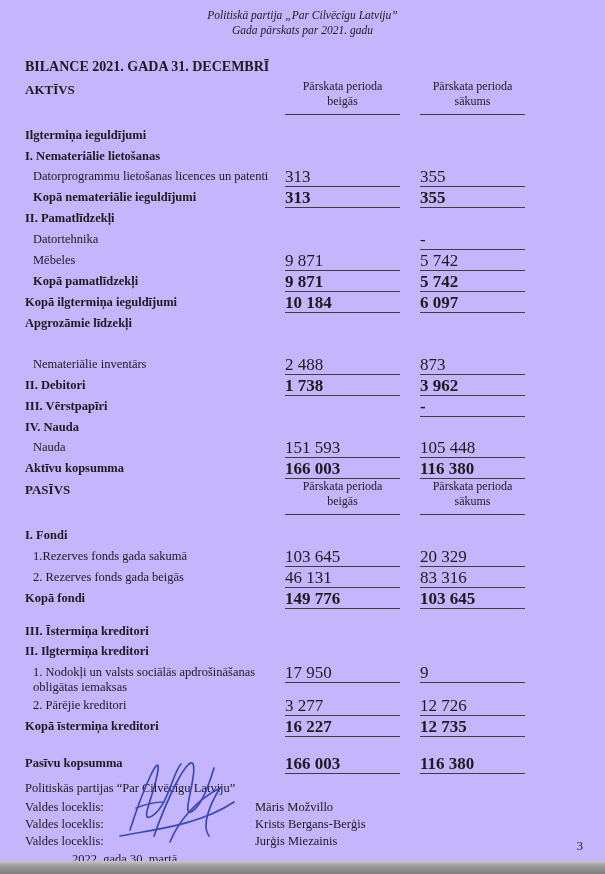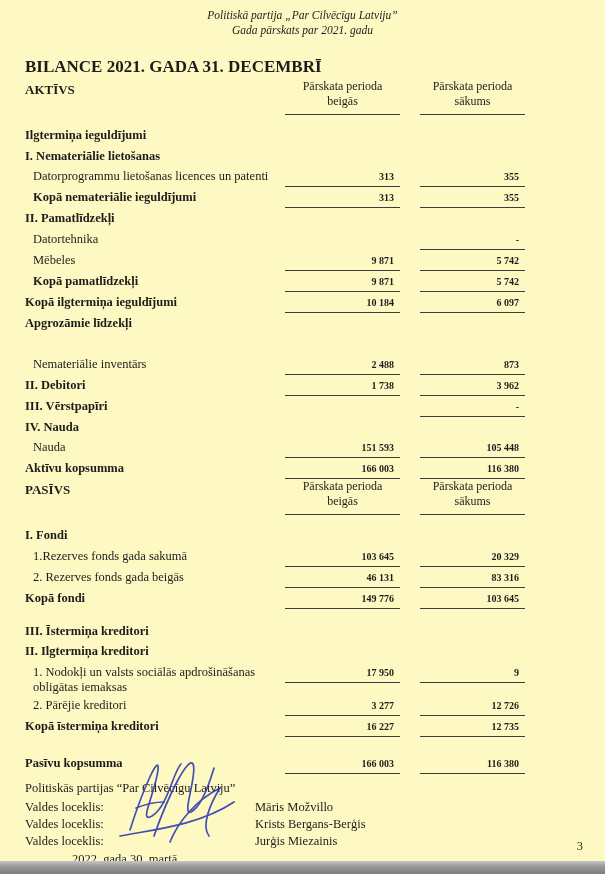--- a/index.html
+++ b/index.html
@@ -3,42 +3,42 @@
 <meta charset="utf-8">
 <style>
   * { box-sizing: border-box; }
   html, body { margin: 0; padding: 0; background: #ffffff; }
   body { font-family: "Liberation Serif", serif; color: #1c1c1c; }
   .page {
     position: relative;
     width: 605px;
     height: 874px;
     margin: 0 auto;
-    background: #fef9c3;
+    background: #c4b5fd;
     overflow: hidden;
     padding-top: 8px;
   }
   .doc-header { text-align: center; font-style: italic; font-size: 11.5px; line-height: 15px; }
-  .title { margin: 20px 0 4px 25px; font-weight: bold; font-size: 17px; line-height: 17px; }
+  .title { margin: 20px 0 4px 25px; font-weight: bold; font-size: 14px; line-height: 17px; }
   .content { margin-left: 25px; width: 500px; }
 
   .sec-head { display: flex; align-items: flex-start; margin-bottom: 10px; justify-content: flex-end; }
   .sec-name { width: 260px; font-weight: bold; font-size: 13px; padding-top: 3px; }
   .col-head {
     width: 115px; text-align: center; font-size: 12px; line-height: 15px;
     border-bottom: 1px solid #3d3d3d; padding-bottom: 5px;
     display: flex; flex-direction: column;
   }
   .col-head.v2w { width: 105px; }
   .gapcol { width: 20px; flex: 0 0 20px; }
 
   .row { display: flex; align-items: flex-start; min-height: 20.5px; }
   .row .lbl { width: 260px; font-size: 12.5px; line-height: 15px; padding-top: 3px; padding-right: 6px; }
   .row.ind .lbl { padding-left: 8px; }
-  .val { width: 115px; text-align: right; font-size: 10px; line-height: 15px; padding: 3px 6px 2px 0; font-weight: bold; }
+  .val { width: 115px; text-align: left; font-size: 17px; line-height: 15px; padding: 3px 6px 2px 0; }
   .val.v2 { width: 105px; }
   .val.u { border-bottom: 1px solid #3d3d3d; }
   .row.bold { font-weight: bold; }
 
   .footer { margin: 6px 0 0 25px; font-size: 12.5px; }
   .party { line-height: 17px; margin-bottom: 2px; }
   .sig-row { display: flex; line-height: 17px; }
   .sig-lbl { width: 230px; }
   .date { line-height: 17px; margin-top: 1px; margin-left: 47px; }
 

